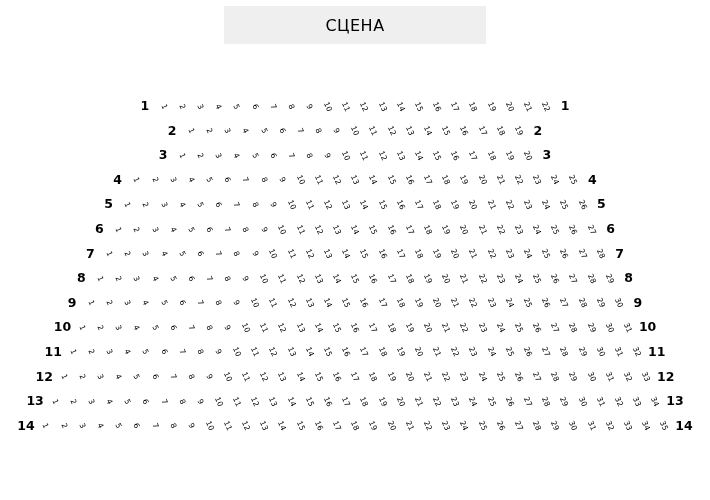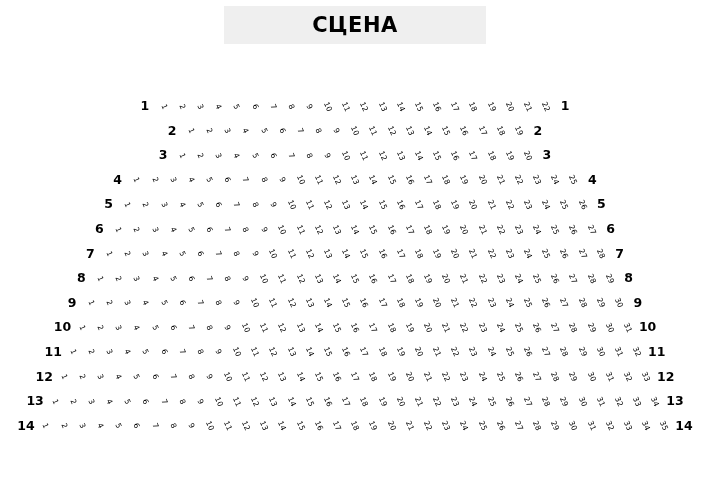--- a/index.html
+++ b/index.html
@@ -19,22 +19,22 @@
   .stage {
     width: 262px;
     height: 38px;
     margin: 6px auto 0 auto;
     background: #efefef;
     display: flex;
     align-items: center;
     justify-content: center;
   }
   .stage-label {
-    font-size: 21px;
-    font-weight: 700;
+    font-size: 16px;
+    font-weight: 400;
     letter-spacing: 0.5px;
   }
   .hall {
     margin-top: 50px;
   }
   .row {
     display: flex;
     justify-content: center;
     align-items: center;
     height: 24.6px;

